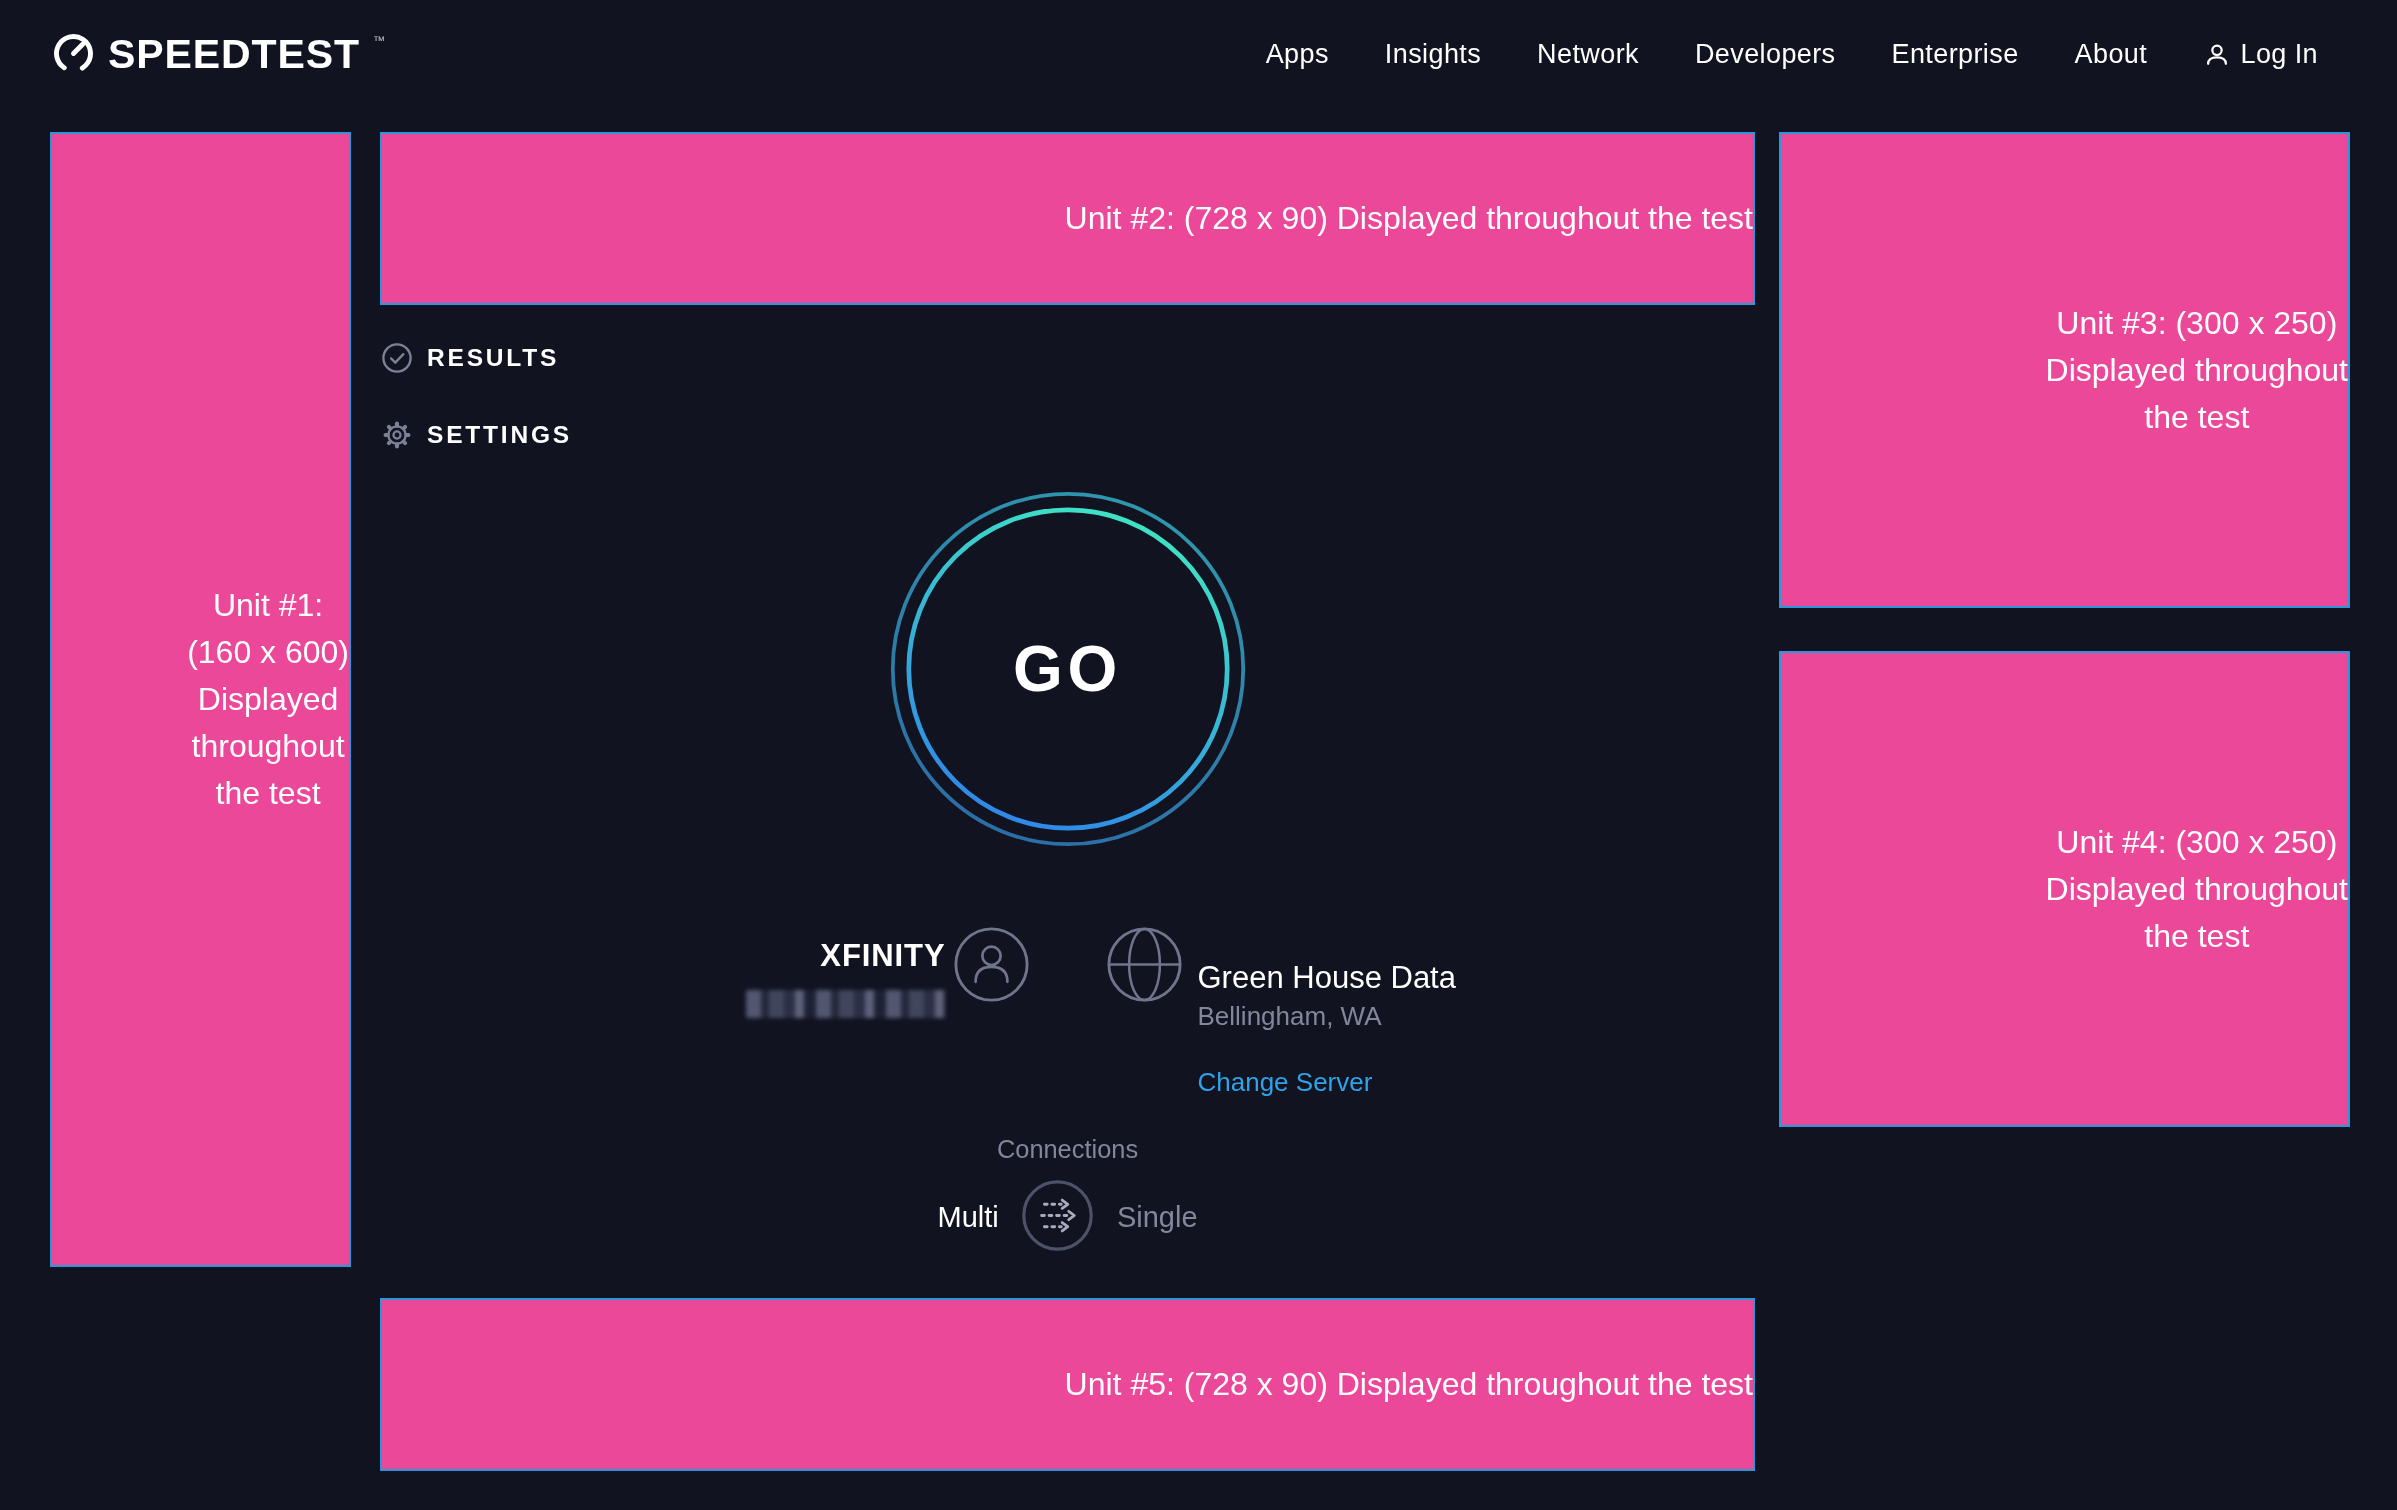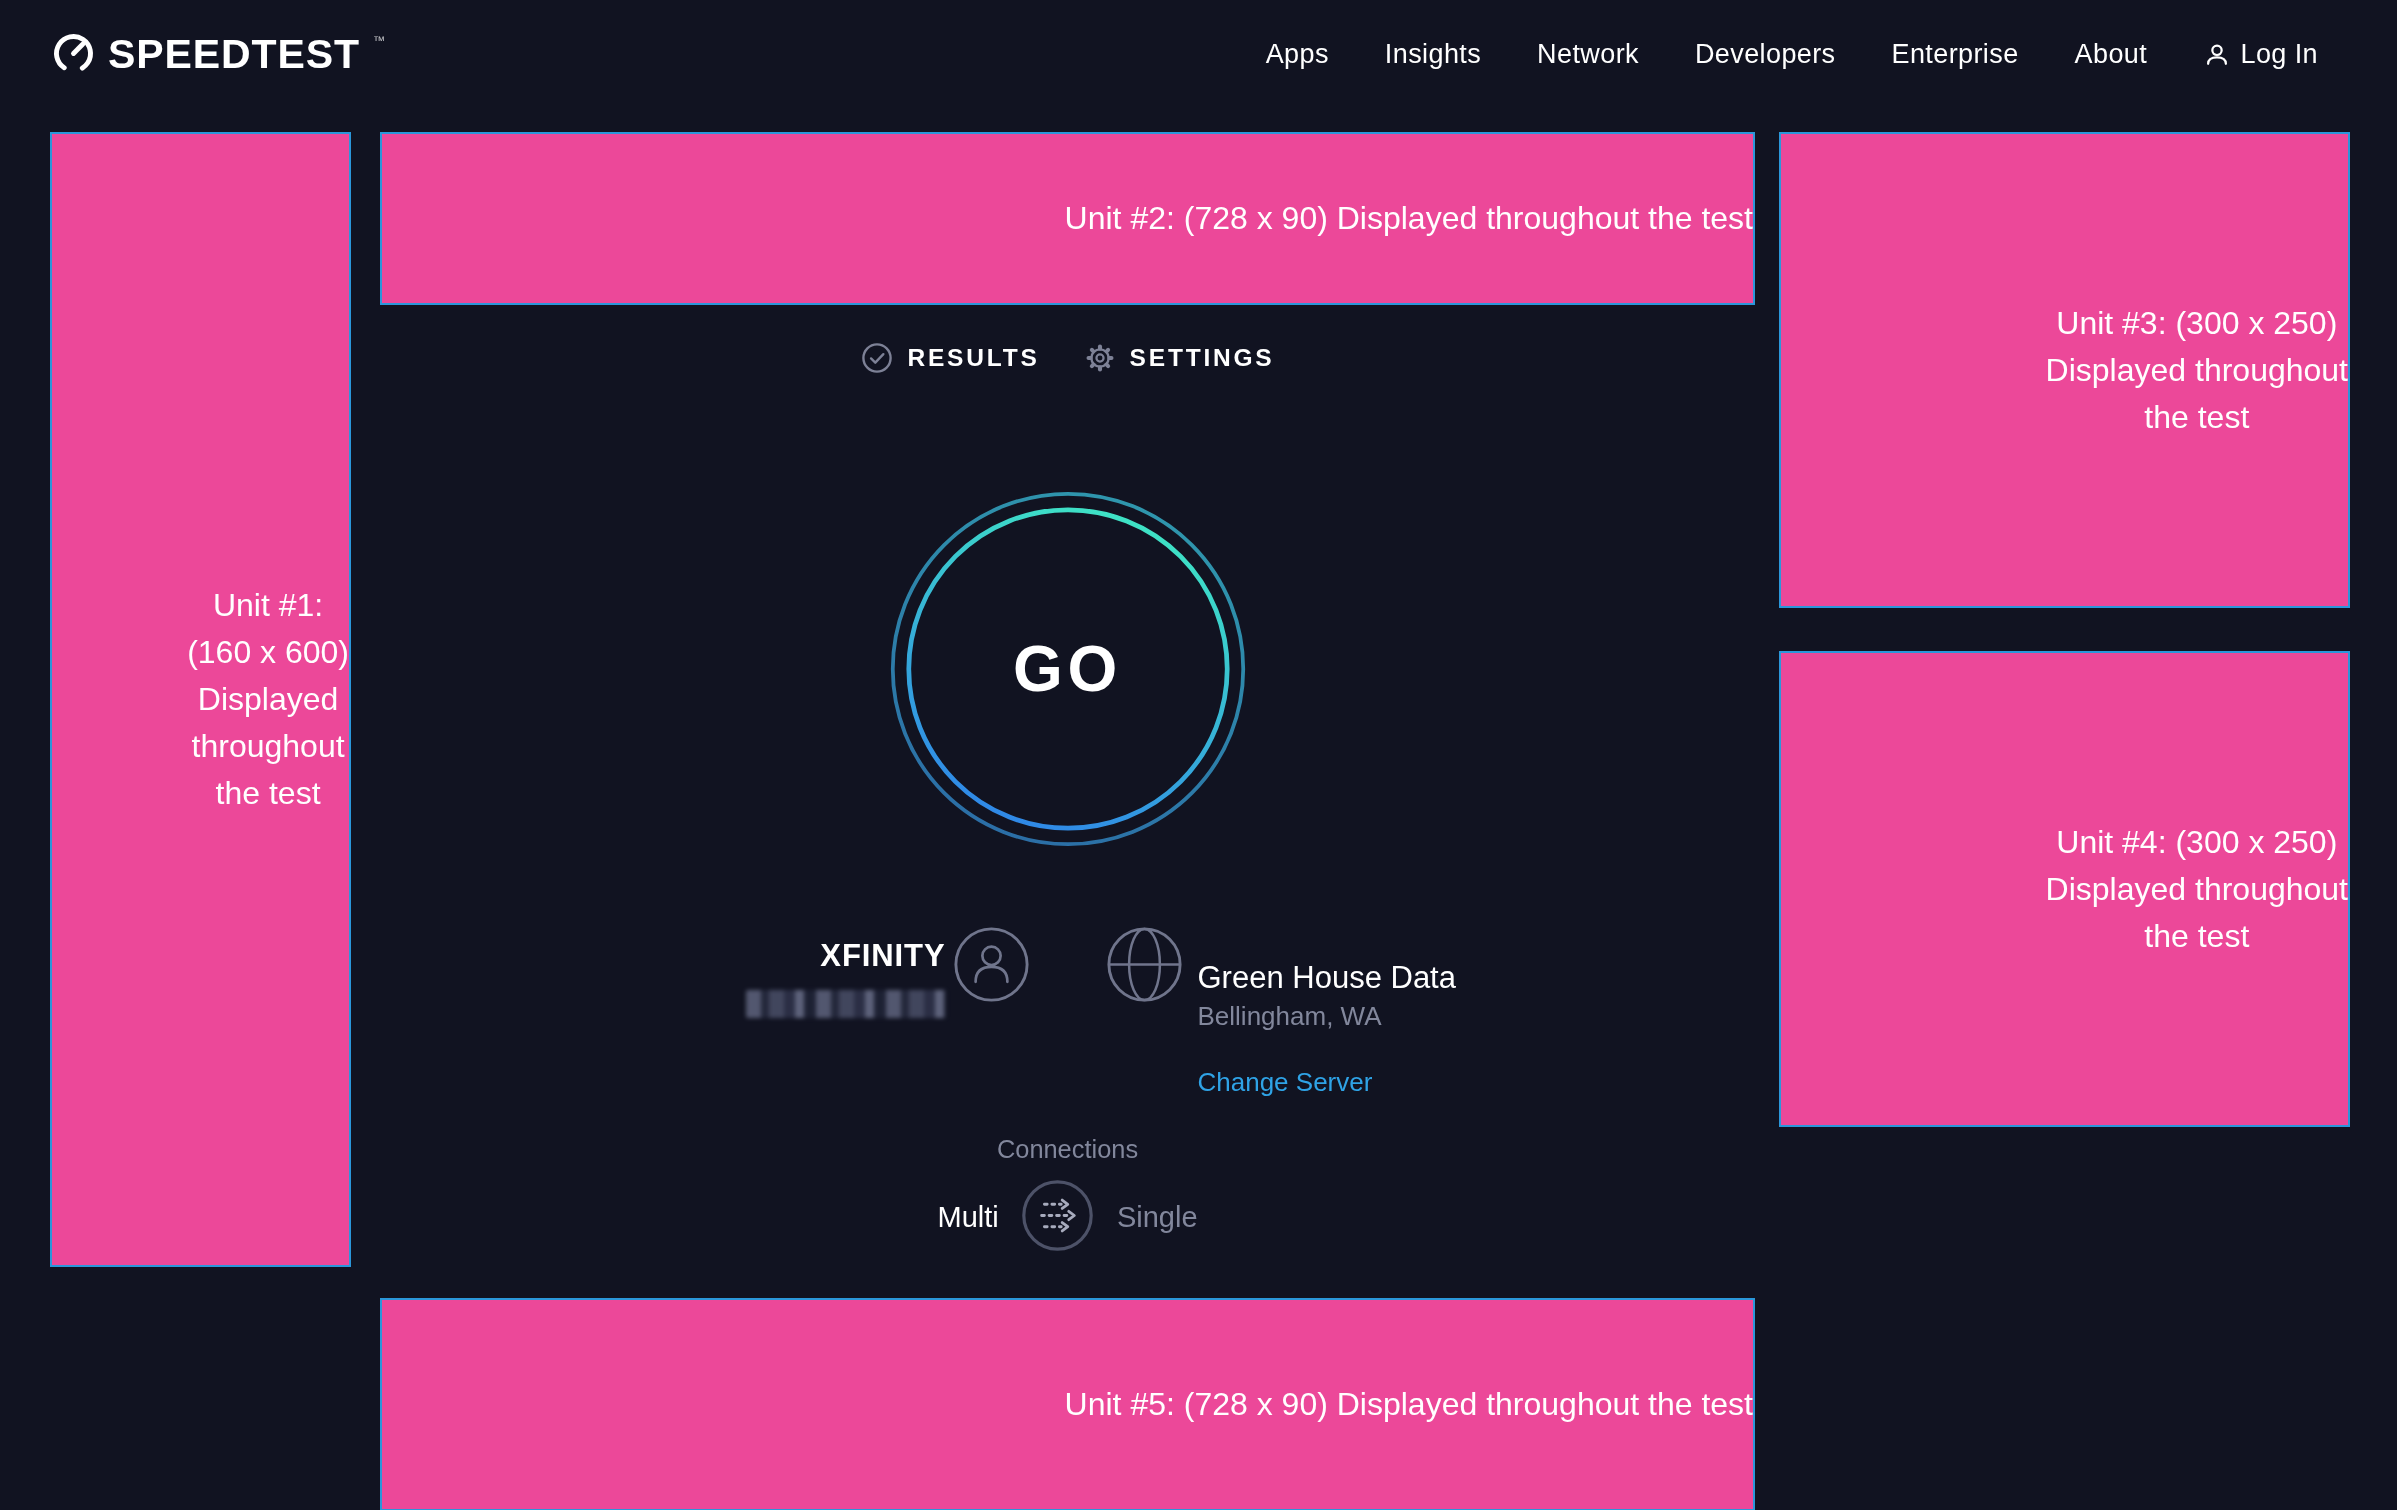--- a/index.html
+++ b/index.html
@@ -31,28 +31,28 @@
   
   .ad {
     position:absolute; background:#ec4899; border:2.8px solid #2b97da;
     display:flex; align-items:center; justify-content:flex-end; text-align:center;
   }
   .ad .ad-text { font-size:32px; line-height:47px; color:#fff; font-weight:400; }
   #ad1 { left:50px;   top:132px;  width:301px;  height:1135px; }
   #ad2 { left:380px;  top:132px;  width:1375px; height:173px; }
   #ad3 { left:1779px; top:132px;  width:571px;  height:476px; }
   #ad4 { left:1779px; top:651px;  width:571px;  height:476px; }
-  #ad5 { left:380px;  top:1298px; width:1375px; height:213px; }
+  #ad5 { left:380px;  top:1298px; width:1375px; height:173px; }
 
   
   .content { position:absolute; left:380px; top:0; width:1375px; height:1510px; }
 
   .tabs {
     position:absolute; top:341px; left:0; right:0;
-    display:flex; justify-content:center; gap:43px;
+    display:flex; justify-content:center; gap:43px;flex-direction:column;
   }
   .tab { display:flex; align-items:center; gap:13px; }
   .tab-label { font-size:24.5px; font-weight:700; letter-spacing:2.8px; color:#fff; }
 
   .go-wrap {
     position:absolute; top:490px; left:50%; transform:translateX(-50%);
     width:358px; height:358px;
   }
   .go-label {
     position:absolute; inset:0; display:flex; align-items:center; justify-content:center;

